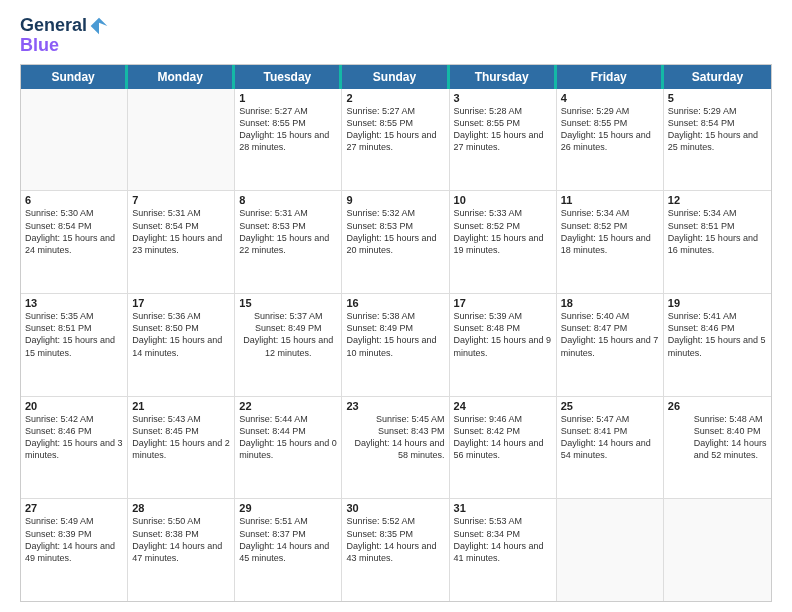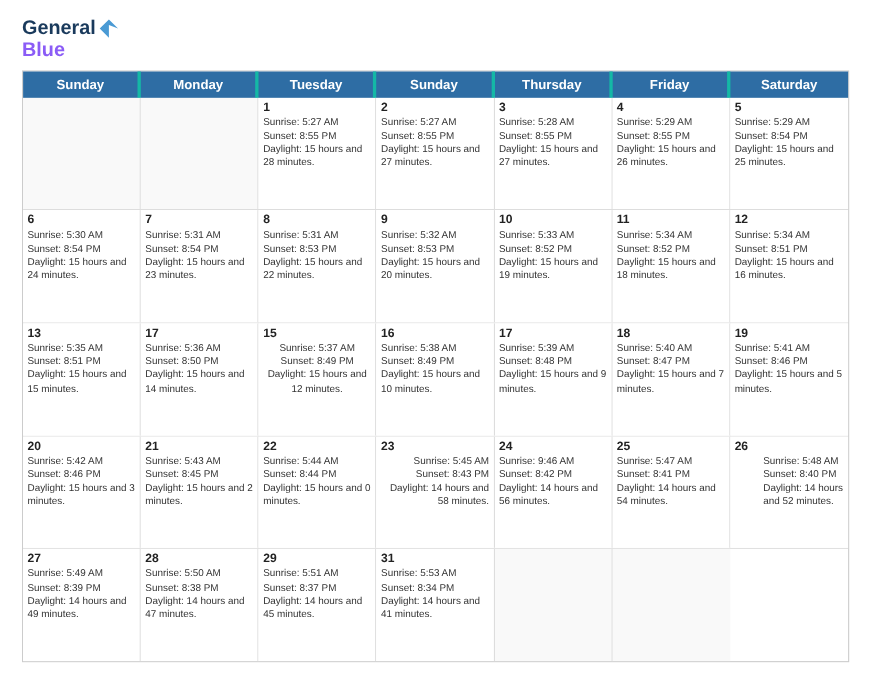--- a/index.html
+++ b/index.html
@@ -327,20 +327,26 @@
 Sunset: 8:38 PM
 Daylight: 14 hours and 47 minutes.</div>
           </div>
           <div class="cell">
             <div class="cell-day">29</div>
             <div class="cell-info" style="white-space: pre-line;">Sunrise: 5:51 AM
 Sunset: 8:37 PM
 Daylight: 14 hours and 45 minutes.</div>
           </div>
           <div class="cell">
+            <div class="cell-day">30</div>
+            <div class="cell-info" style="white-space: pre-line;">Sunrise: 5:52 AM
+Sunset: 8:35 PM
+Daylight: 14 hours and 43 minutes.</div>
+          </div>
+          <div class="cell">
             <div class="cell-day">31</div>
             <div class="cell-info" style="white-space: pre-line;">Sunrise: 5:53 AM
 Sunset: 8:34 PM
 Daylight: 14 hours and 41 minutes.</div>
           </div>
           <div class="cell empty"></div>
           <div class="cell empty"></div>
         </div>
       </div>
   </div>

